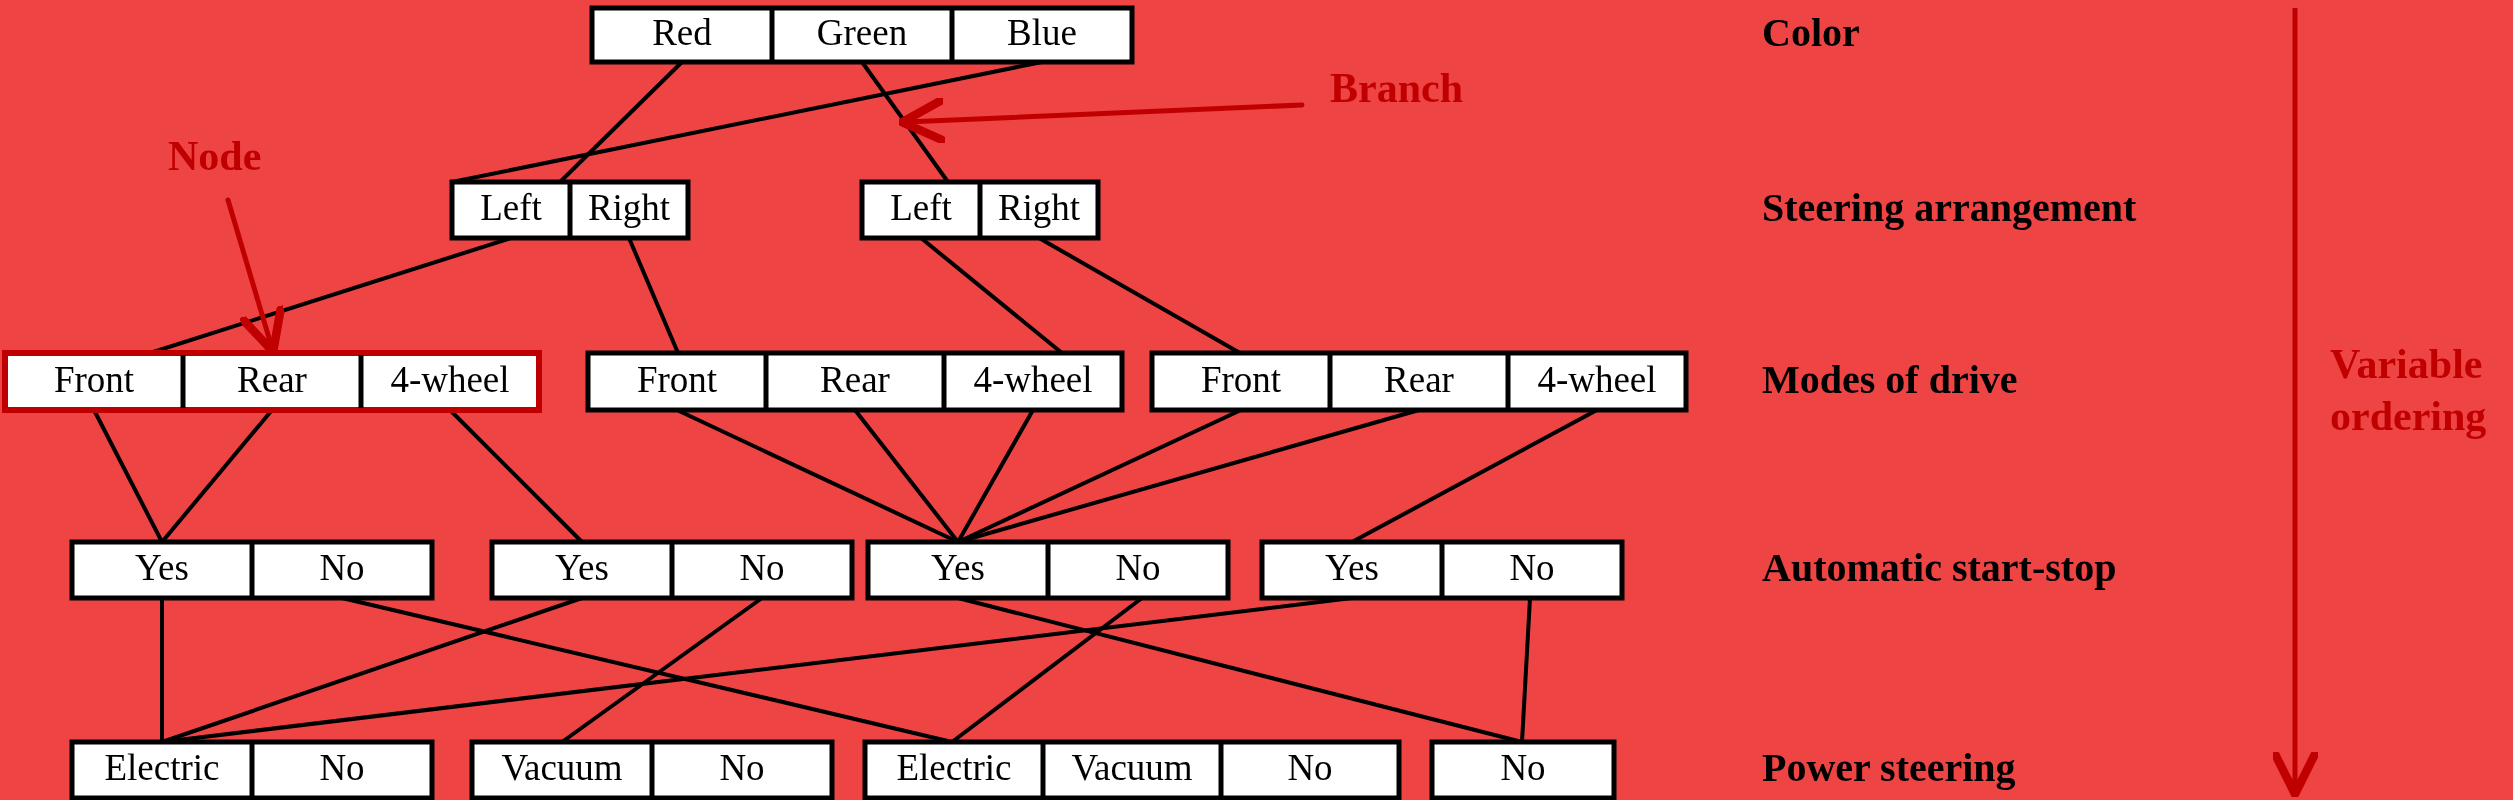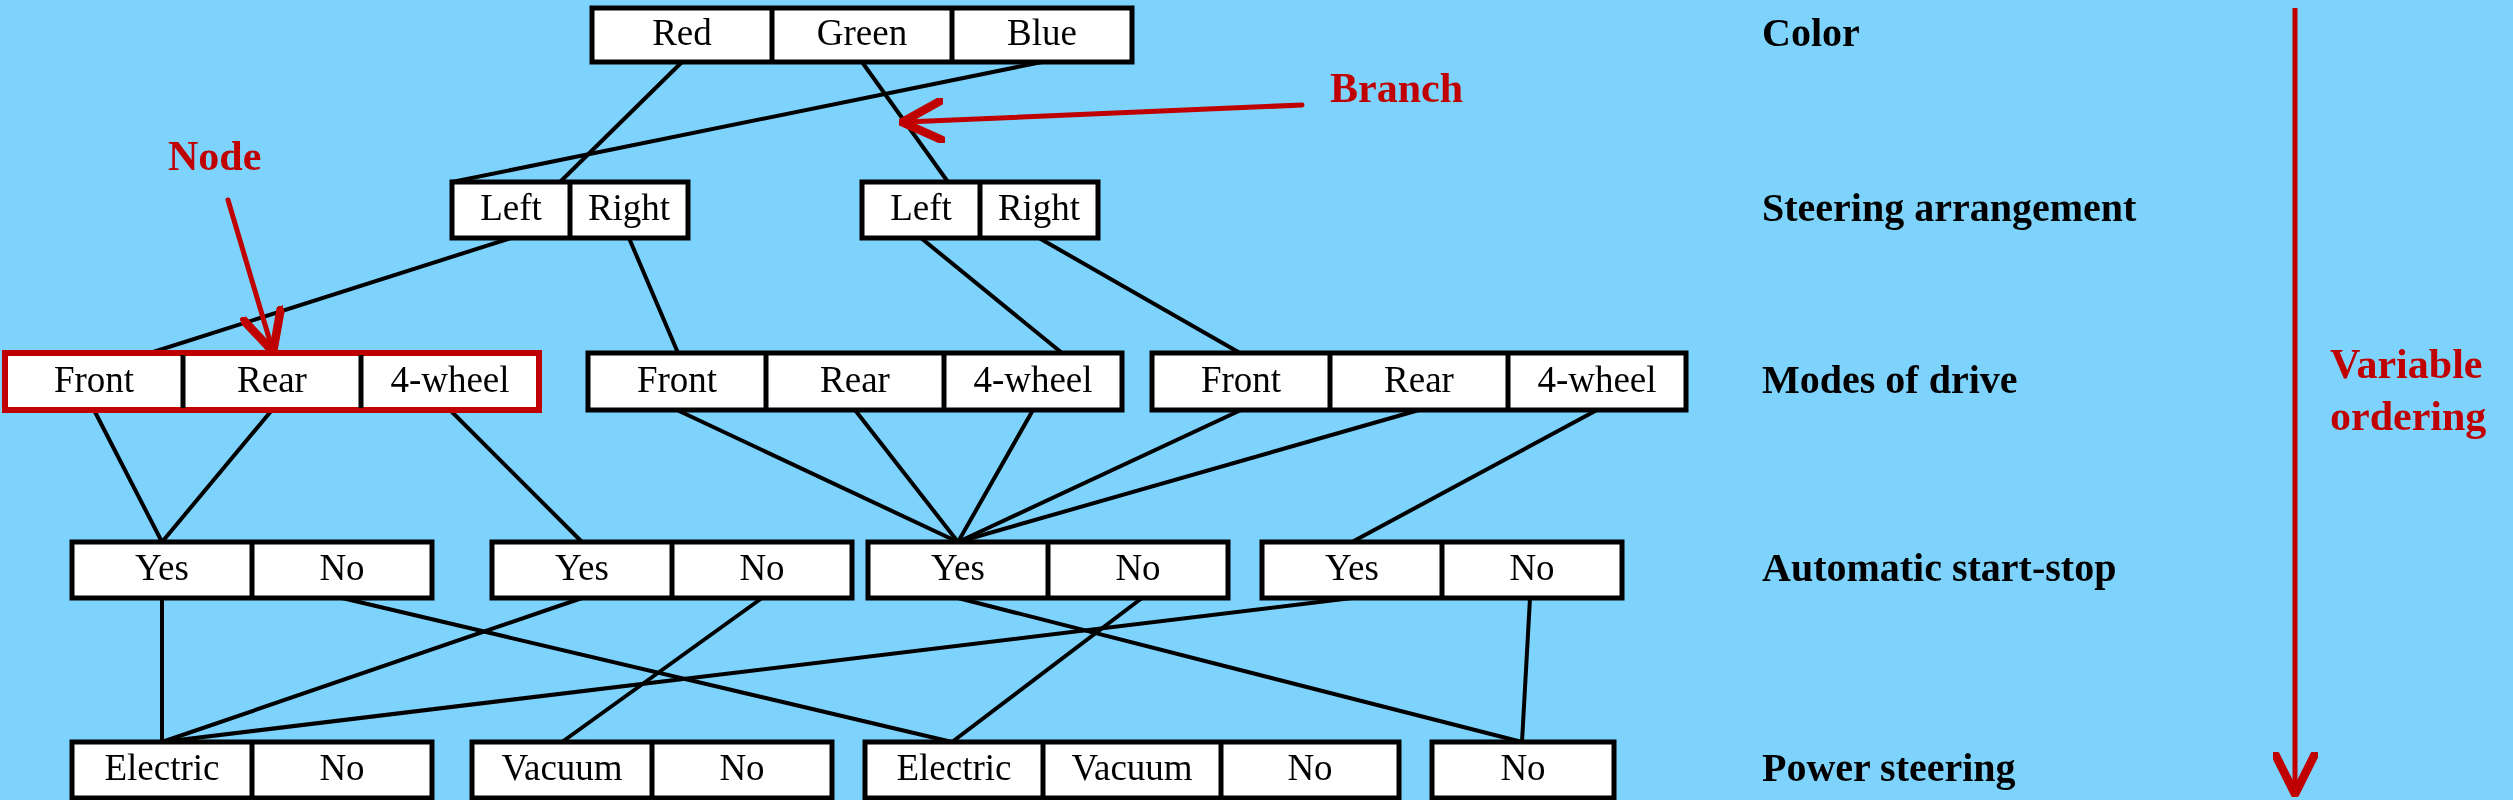--- a/index.html
+++ b/index.html
@@ -4,21 +4,21 @@
 <style>
   html, body {
     margin: 0;
     padding: 0;
     background: #ffffff;
   }
   #stage {
     position: relative;
     width: 2513px;
     height: 800px;
-    background: #7dd3fc;
+    background: #ef4444;
     font-family: "Liberation Serif", "DejaVu Serif", serif;
     overflow: hidden;
   }
   svg.layer {
     position: absolute;
     left: 0;
     top: 0;
     width: 2513px;
     height: 800px;
   }

